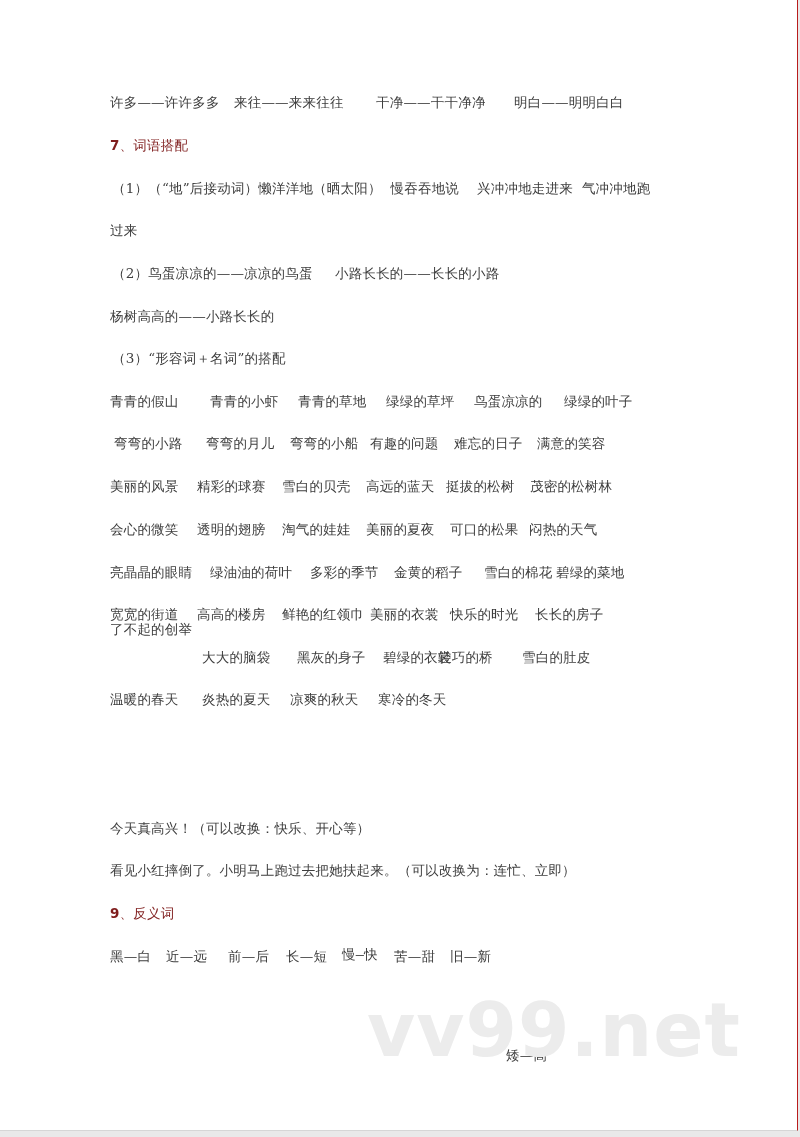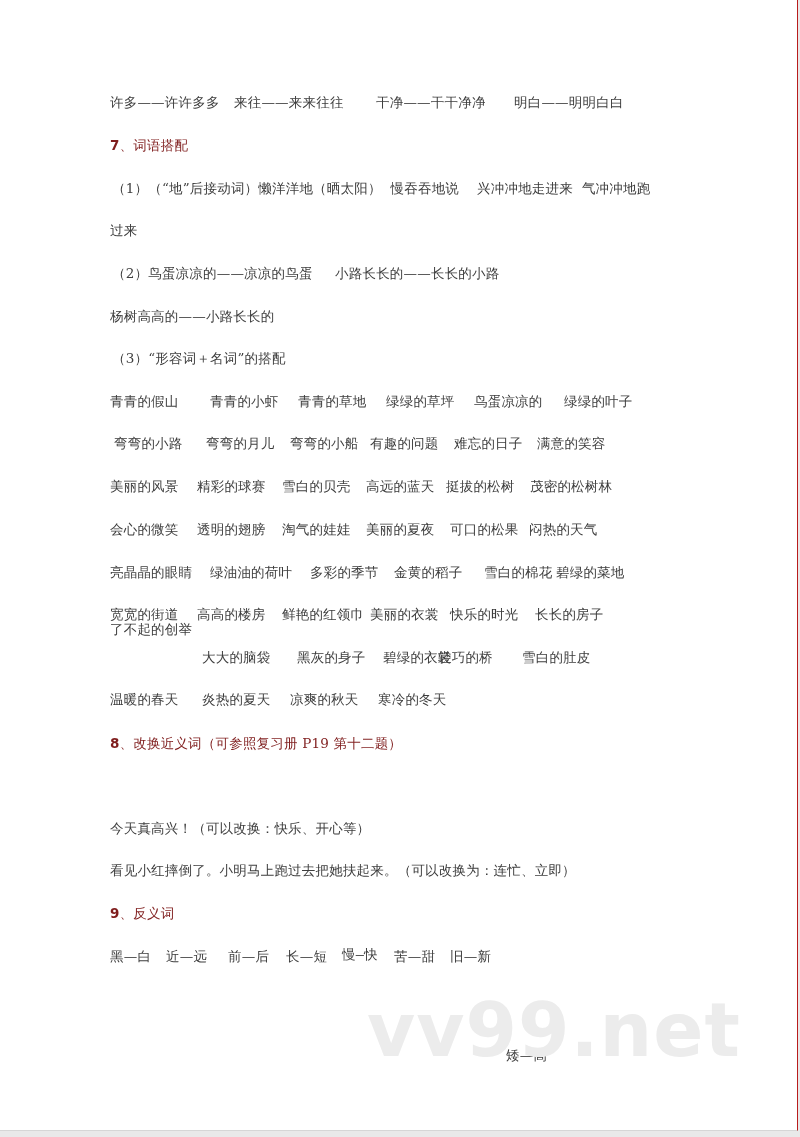--- a/index.html
+++ b/index.html
@@ -146,21 +146,20 @@
     <span class="item" style="left:522px; top:648px;">雪白的肚皮</span>
   </div>
 
   <div>
     <span class="item" style="left:110px; top:690px;">温暖的春天</span>
     <span class="item" style="left:202px; top:690px;">炎热的夏天</span>
     <span class="item" style="left:290px; top:690px;">凉爽的秋天</span>
     <span class="item" style="left:378px; top:690px;">寒冷的冬天</span>
   </div>
 
-  <div class="line heading" style="top:734px;"><span class="num">8</span><span>、改换近义词（可参照复习册 P19 第十二题）</span></div>
   <div class="line" style="top:819px;">今天真高兴！（可以改换：快乐、开心等）</div>
   <div class="line" style="top:861px;">看见小红摔倒了。小明马上跑过去把她扶起来。（可以改换为：连忙、立即）</div>
 
   <div class="line heading" style="top:904px;"><span class="num">9</span><span>、反义词</span></div>
 
   <div>
     <span class="item" style="left:110px; top:947px;">黑—白</span>
     <span class="item" style="left:166px; top:947px;">近—远</span>
     <span class="item" style="left:228px; top:947px;">前—后</span>
     <span class="item" style="left:286px; top:947px;">长—短</span>

